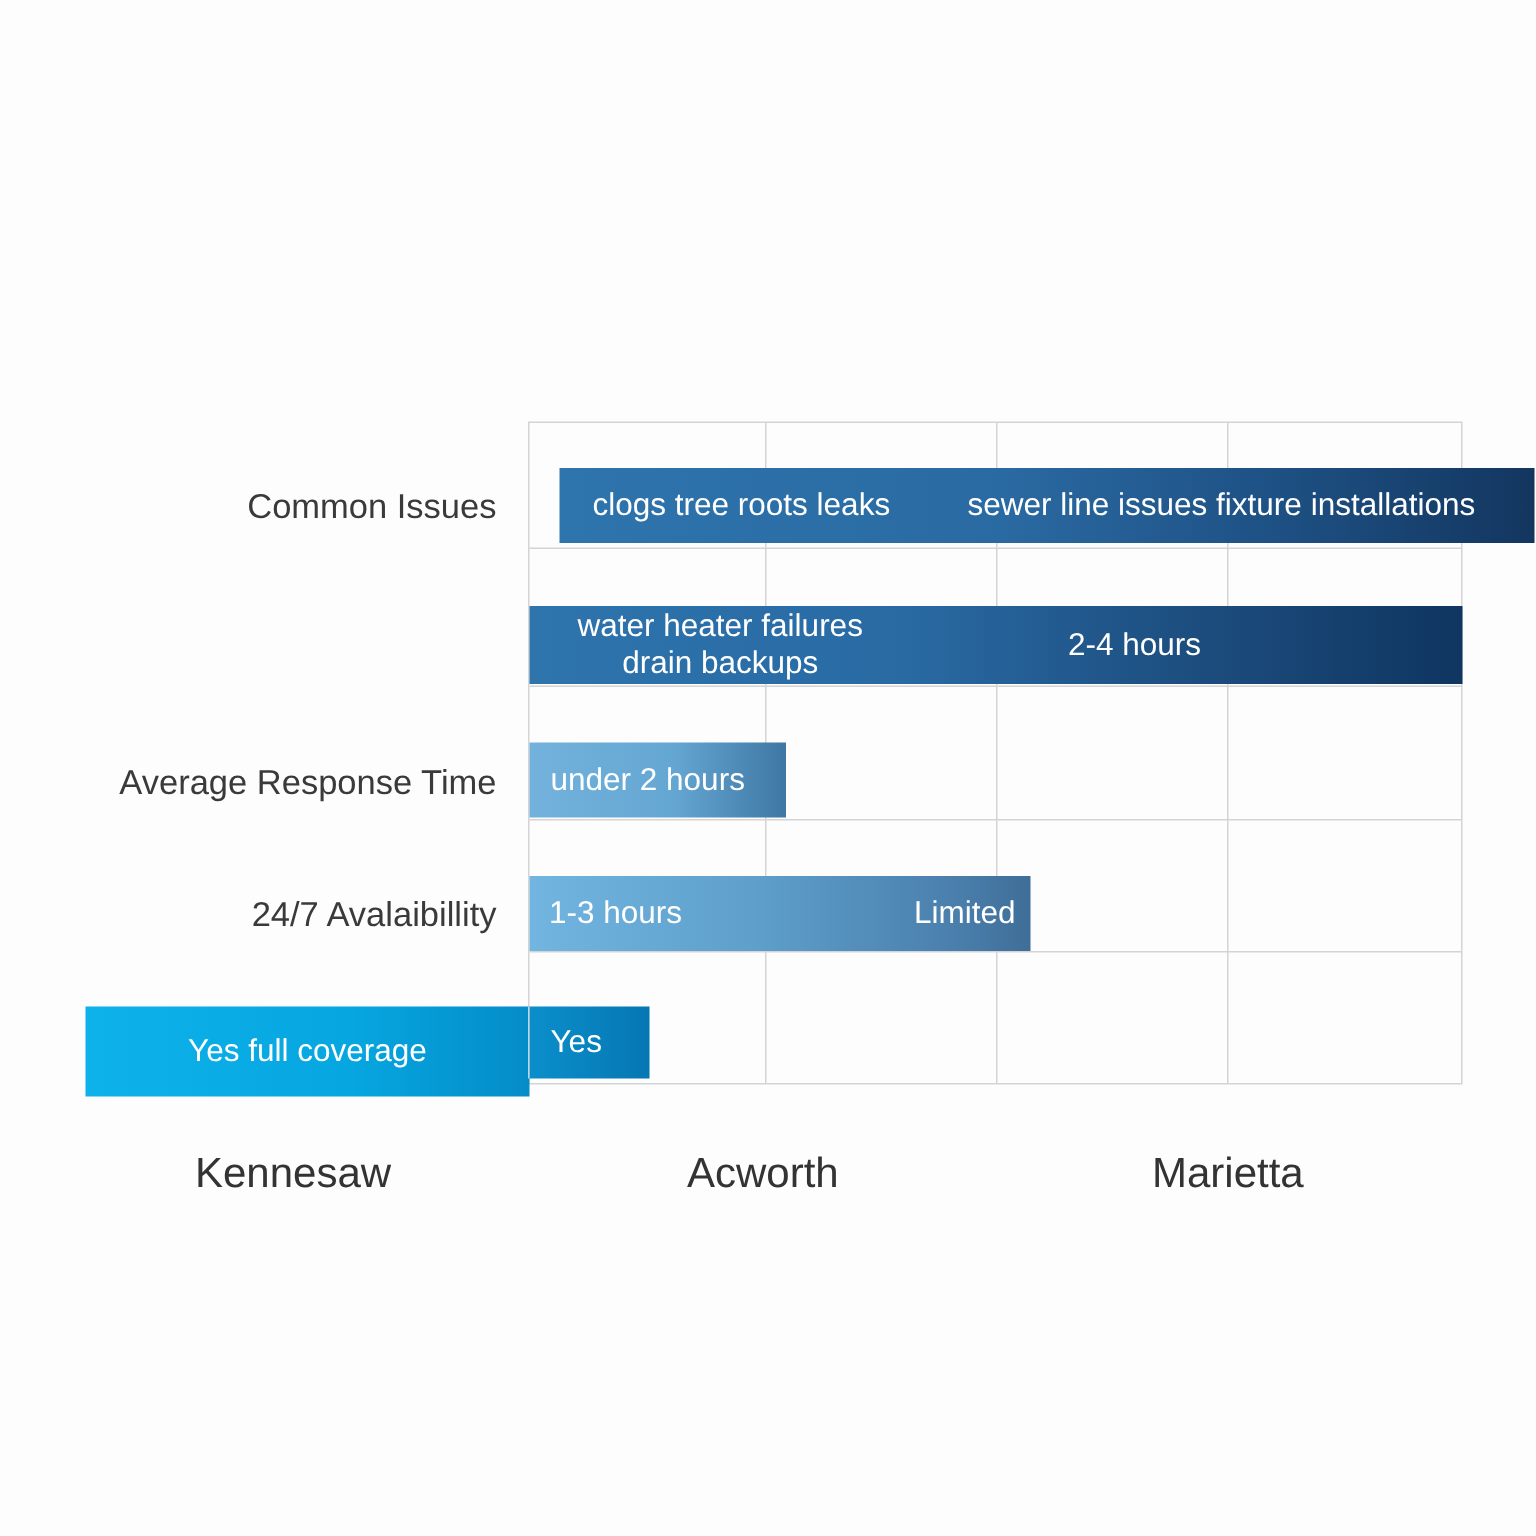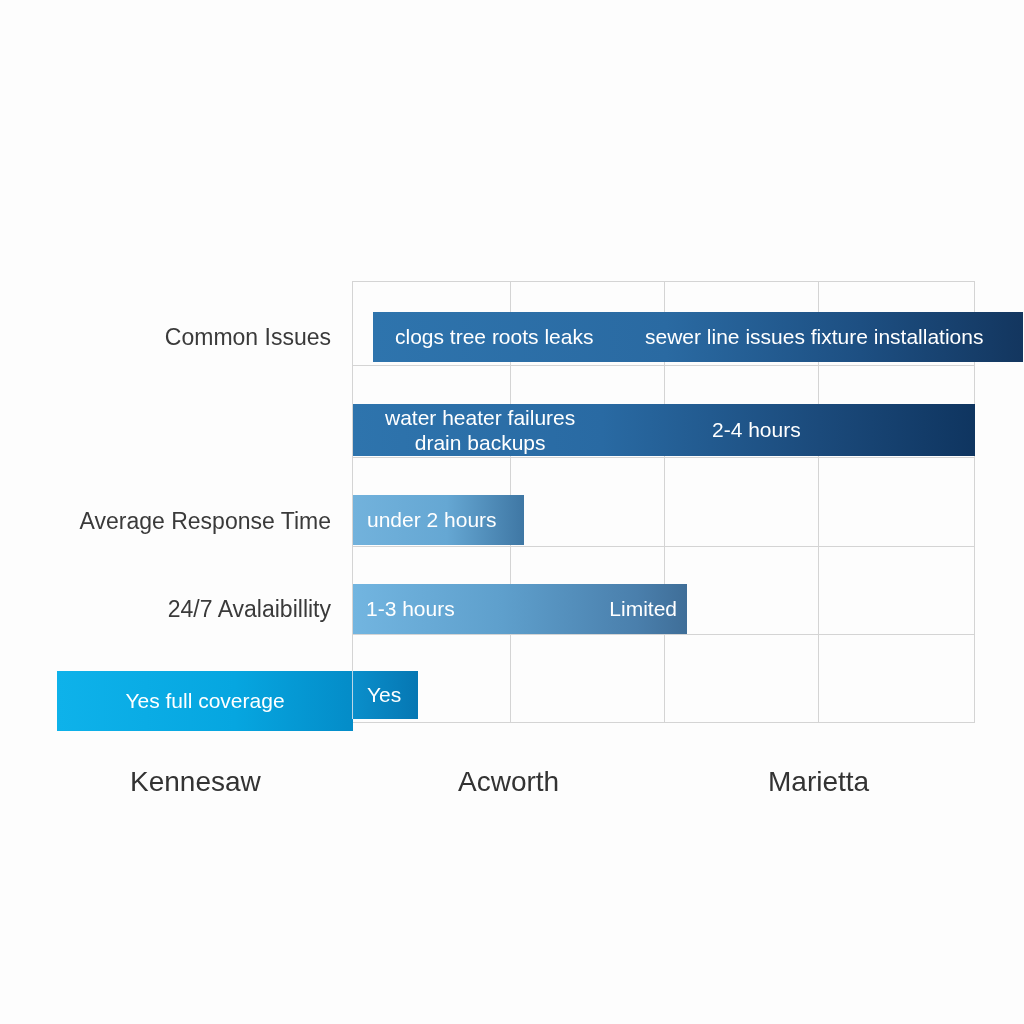--- a/index.html
+++ b/index.html
@@ -78,21 +78,21 @@
     }
     .bar-4 {
       left: 353px; top: 584px; width: 334px; height: 50px;
       background: linear-gradient(90deg, #72b5e0 0%, #5e9fcc 45%, #4a7fac 85%, #3f6e98 100%);
     }
     .bar-5a {
       left: 57px; top: 671px; width: 296px; height: 60px;
       background: linear-gradient(90deg, #0eb2ea 0%, #06a6e0 60%, #048cc8 100%);
     }
     .bar-5b {
-      left: 352px; top: 671px; width: 66px; height: 48px;
+      left: 352px; top: 671px; width: 81px; height: 48px;
       background: linear-gradient(90deg, #0a8fcb 0%, #0677b3 100%);
       border-left: 1px solid #bcd6e6;
     }
     .col-label {
       position: absolute;
       top: 766px;
       font-size: 28px;
       color: #333333;
       white-space: nowrap;
     }

